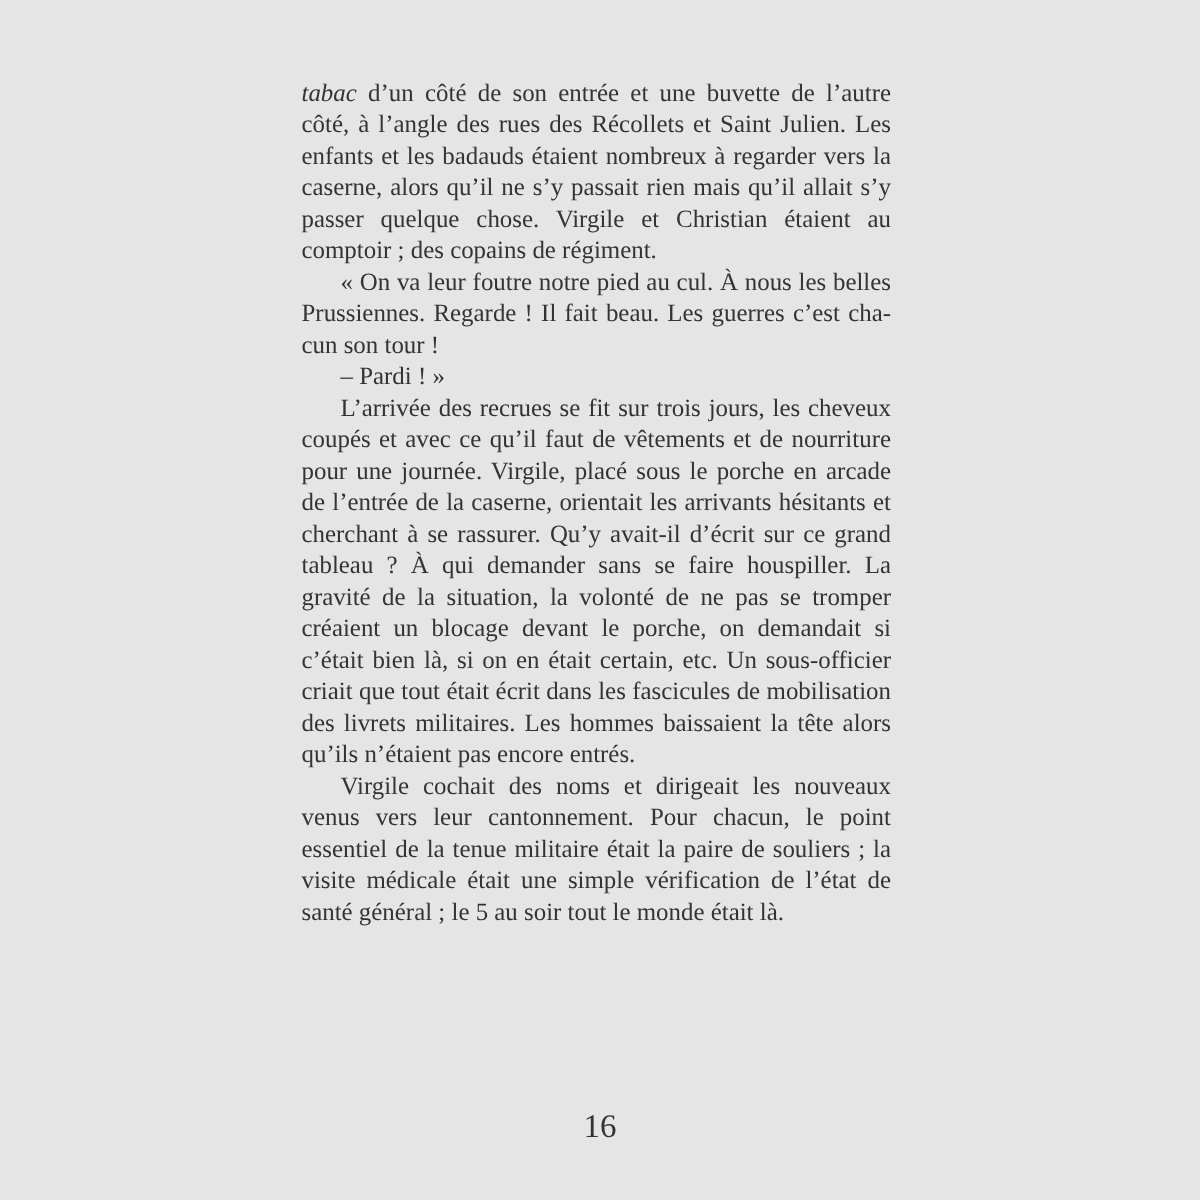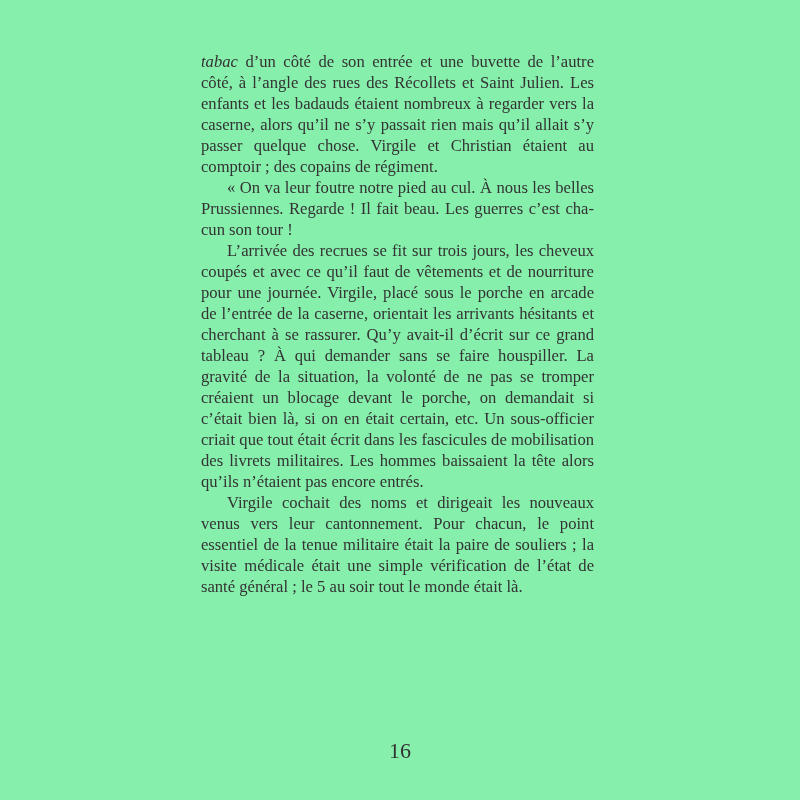--- a/index.html
+++ b/index.html
@@ -10,21 +10,21 @@
     width: 800px;
     height: 800px;
     background: #ffffff;
     position: relative;
     overflow: hidden;
     font-family: "Liberation Serif", serif;
   }
   .book-page {
     position: absolute;
     inset: 0;
-    background: #86efac;
+    background: #e5e5e5;
   }
   .text-block {
     position: absolute;
     left: 201px;
     top: 51px;
     width: 393px;
     font-size: 16.6px;
     line-height: 21px;
     color: #333333;
     text-align: justify;
@@ -53,17 +53,18 @@
     color: #333333;
   }
 </style>
 </head>
 <body>
 
 <div class="book-page">
   <main class="text-block">
     <p class="para continued"><em class="lead-italic">tabac</em> <span>d’un côté de son entrée et une buvette de l’autre côté, à l’angle des rues des Récollets et Saint Julien. Les enfants et les badauds étaient nombreux à regarder vers la caserne, alors qu’il ne s’y passait rien mais qu’il allait s’y passer quelque chose. Virgile et Christian étaient au comptoir&nbsp;; des copains de régiment.</span></p>
     <p class="para">«&nbsp;On va leur foutre notre pied au cul. À nous les belles Prussiennes. Regarde&nbsp;! Il fait beau. Les guerres c’est cha­cun son tour&nbsp;!</p>
+    <p class="para">– Pardi&nbsp;!&nbsp;»</p>
     <p class="para">L’arrivée des recrues se fit sur trois jours, les cheveux coupés et avec ce qu’il faut de vêtements et de nourriture pour une journée. Virgile, placé sous le porche en arcade de l’entrée de la caserne, orientait les arrivants hésitants et cherchant à se rassurer. Qu’y avait-il d’écrit sur ce grand tableau&nbsp;? À qui demander sans se faire houspiller. La gravité de la situation, la volonté de ne pas se tromper créaient un blocage devant le porche, on demandait si c’était bien là, si on en était certain, etc. Un sous-officier criait que tout était écrit dans les fascicules de mobilisa­tion des livrets militaires. Les hommes baissaient la tête alors qu’ils n’étaient pas encore entrés.</p>
     <p class="para">Virgile cochait des noms et dirigeait les nouveaux venus vers leur cantonnement. Pour chacun, le point essentiel de la tenue militaire était la paire de souliers&nbsp;; la visite médicale était une simple vérification de l’état de santé général&nbsp;; le 5 au soir tout le monde était là.</p>
   </main>
   <footer class="folio">16</footer>
 </div>
 
 </body></html>

